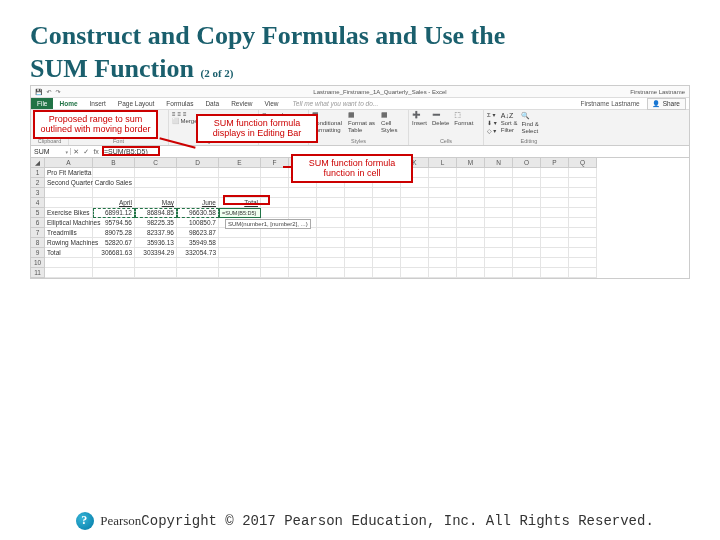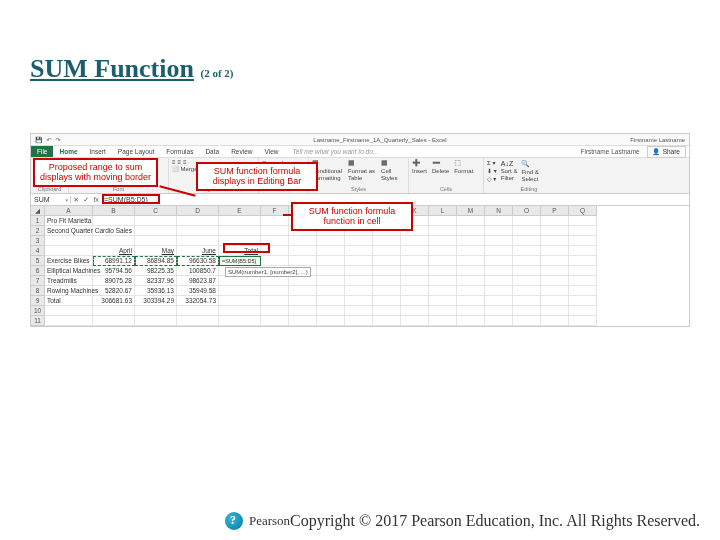--- a/index.html
+++ b/index.html
@@ -1,22 +1,22 @@
 <!DOCTYPE html>
 <html><head>
 <meta charset="utf-8">
 <style>
   * { box-sizing: border-box; margin: 0; padding: 0; }
   body { font-family: Arial, sans-serif; width: 720px; height: 540px; background: white; position: relative; }
   .slide { position: relative; width: 100%; height: 100%; padding: 20px 30px; }
   .title { font-family: "Times New Roman", serif; font-size: 26px; font-weight: bold; color: #1a5f6d; line-height: 1.25; }
   .title .suffix { font-size: 11px; font-weight: bold; }
-  .title .underline { text-decoration: underline; }
-
-  .excelwrap { margin-top: 48px; border: 1px solid #ccc; background: #fff; font-size: 7px; color: #333; }
+  .title .underline { }
+
+  .excelwrap { border: 1px solid #ccc; background: #fff; font-size: 7px; color: #333; }
   .titlebar { display: flex; align-items: center; height: 12px; background: #fafafa; border-bottom: 1px solid #ddd; font-size: 6px; color: #555; }
   .titlebar .left { width: 160px; padding-left: 4px; display: flex; align-items: center; gap: 4px; }
   .titlebar .center { flex: 1; text-align: center; }
   .titlebar .right { width: 120px; text-align: right; padding-right: 4px; }
 
   .ribbon-tabs { display: flex; align-items: center; height: 12px; background: #fff; border-bottom: 1px solid #ddd; font-size: 6.5px; }
   .ribbon-tabs .tab { padding: 0 6px; height: 100%; display: flex; align-items: center; color: #444; }
   .ribbon-tabs .tab.file { background: #217346; color: #fff; }
   .ribbon-tabs .tab.active { color: #217346; font-weight: bold; }
   .ribbon-tabs .tellme { flex: 1; color: #999; font-style: italic; padding-left: 8px; }
@@ -48,33 +48,33 @@
   .grid { display: grid; grid-template-columns: 14px 48px 42px 42px 42px 42px 28px 28px 28px 28px 28px 28px 28px 28px 28px 28px 28px 28px; }
   .hd { background: #e8e8e8; border-right: 1px solid #ccc; border-bottom: 1px solid #ccc; height: 10px; text-align: center; font-size: 6.5px; color: #555; display:flex; align-items:center; justify-content:center;}
   .rh { background: #e8e8e8; border-right: 1px solid #ccc; border-bottom: 1px solid #ccc; height: 10px; text-align: center; font-size: 6.5px; color: #555; display:flex; align-items:center; justify-content:center;}
   .cell { border-right: 1px solid #e4e4e4; border-bottom: 1px solid #e4e4e4; height: 10px; font-size: 6.5px; padding-left: 2px; display:flex; align-items:center; overflow:visible; white-space:nowrap;}
   .cell.num { justify-content: flex-end; padding-right: 2px; padding-left:0; }
   .cell.u { text-decoration: underline; }
   .marquee { outline: 1px dashed #217346; outline-offset: -1px; }
   .sumcell { border: 1.5px solid #217346; background: #f0fff0; }
   .tooltip { position:absolute; background:#fff; border:1px solid #aaa; font-size:6px; padding:1px 2px; color:#444; z-index:3; white-space:nowrap;}
 
-  .footer { position: absolute; bottom: 10px; left: 30px; right: 20px; display: flex; align-items: center; justify-content: flex-end; }
+  .footer { position: absolute; bottom: 10px; left: 30px; right: 20px; display: flex; align-items: center; justify-content: center; }
   .pearson { display: flex; align-items: center; gap: 6px; }
   .pearson-logo { width: 18px; height: 18px; border-radius: 50%; background: radial-gradient(circle at 35% 35%, #38b6d8, #0078a5); position: relative; }
   .pearson-logo::after { content: "?"; position: absolute; color: #fff; font-weight: bold; font-size: 12px; left: 5px; top: 1px; font-family: Georgia, serif; }
   .pearson-text { font-family: Georgia, serif; font-size: 13px; color: #333; }
-  .copyright { font-family: Liberation Serif, serif; font-size: 16px; color: #333; }
+  .copyright { font-family: Liberation Mono, monospace; font-size: 14px; color: #333; }
 </style>
 </head>
 <body>
 
 <div class="slide">
   <h1 class="title">
-    <br>
+    <span>Construct and Copy Formulas and Use the</span><br>
     <span class="underline">SUM Function</span>
     <span class="suffix">(2 of 2)</span>
   </h1>
 
   <div class="excelwrap">
     <div class="titlebar">
       <div class="left">
         <span>💾</span>
         <span>↶</span>
         <span>↷</span>
@@ -92,21 +92,21 @@
       <div class="tab">Data</div>
       <div class="tab">Review</div>
       <div class="tab">View</div>
       <div class="tellme">Tell me what you want to do...</div>
       <div class="user">Firstname Lastname</div>
       <div class="share">👤 <span>Share</span></div>
     </div>
 
     <div class="ribbon">
       <div class="callout callout1">
-        <span>Proposed range to sum</span><br><span>displays with moving border</span>
+        <span>Proposed range to sum</span><br><span>outlined with moving border</span>
       </div>
       <div class="callout callout2">
         <span>SUM function formula</span><br><span>displays in Editing Bar</span>
       </div>
       <div class="callout callout3">
         <span>SUM function formula</span><br><span>function in cell</span>
       </div>
       <div class="redline" style="top:56px; left:252px; width:9px;"></div>
       <div class="redline" style="top:32px; left:128px; width:37px; transform:rotate(15deg);"></div>
       <div class="redbox" style="top:36px; left:71px; width:58px; height:10px;"></div>

